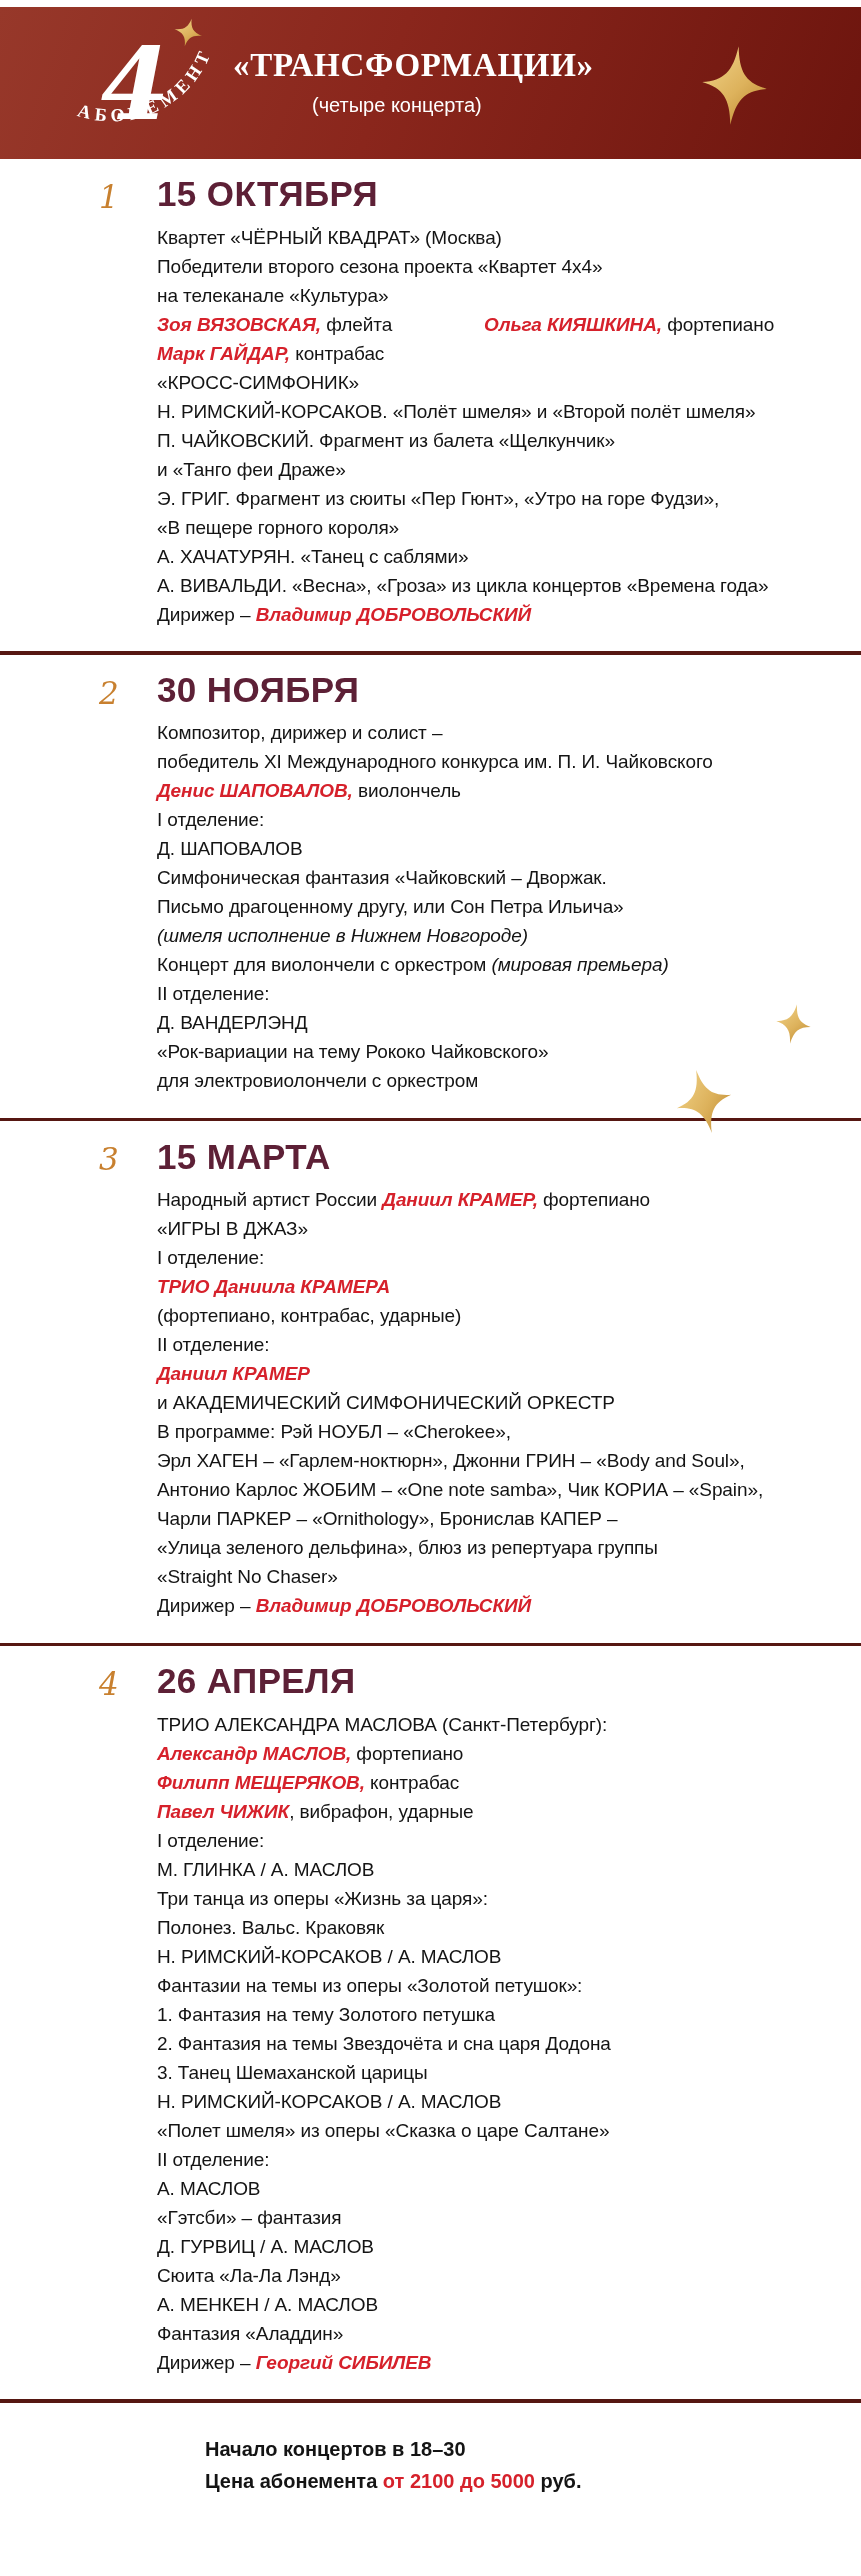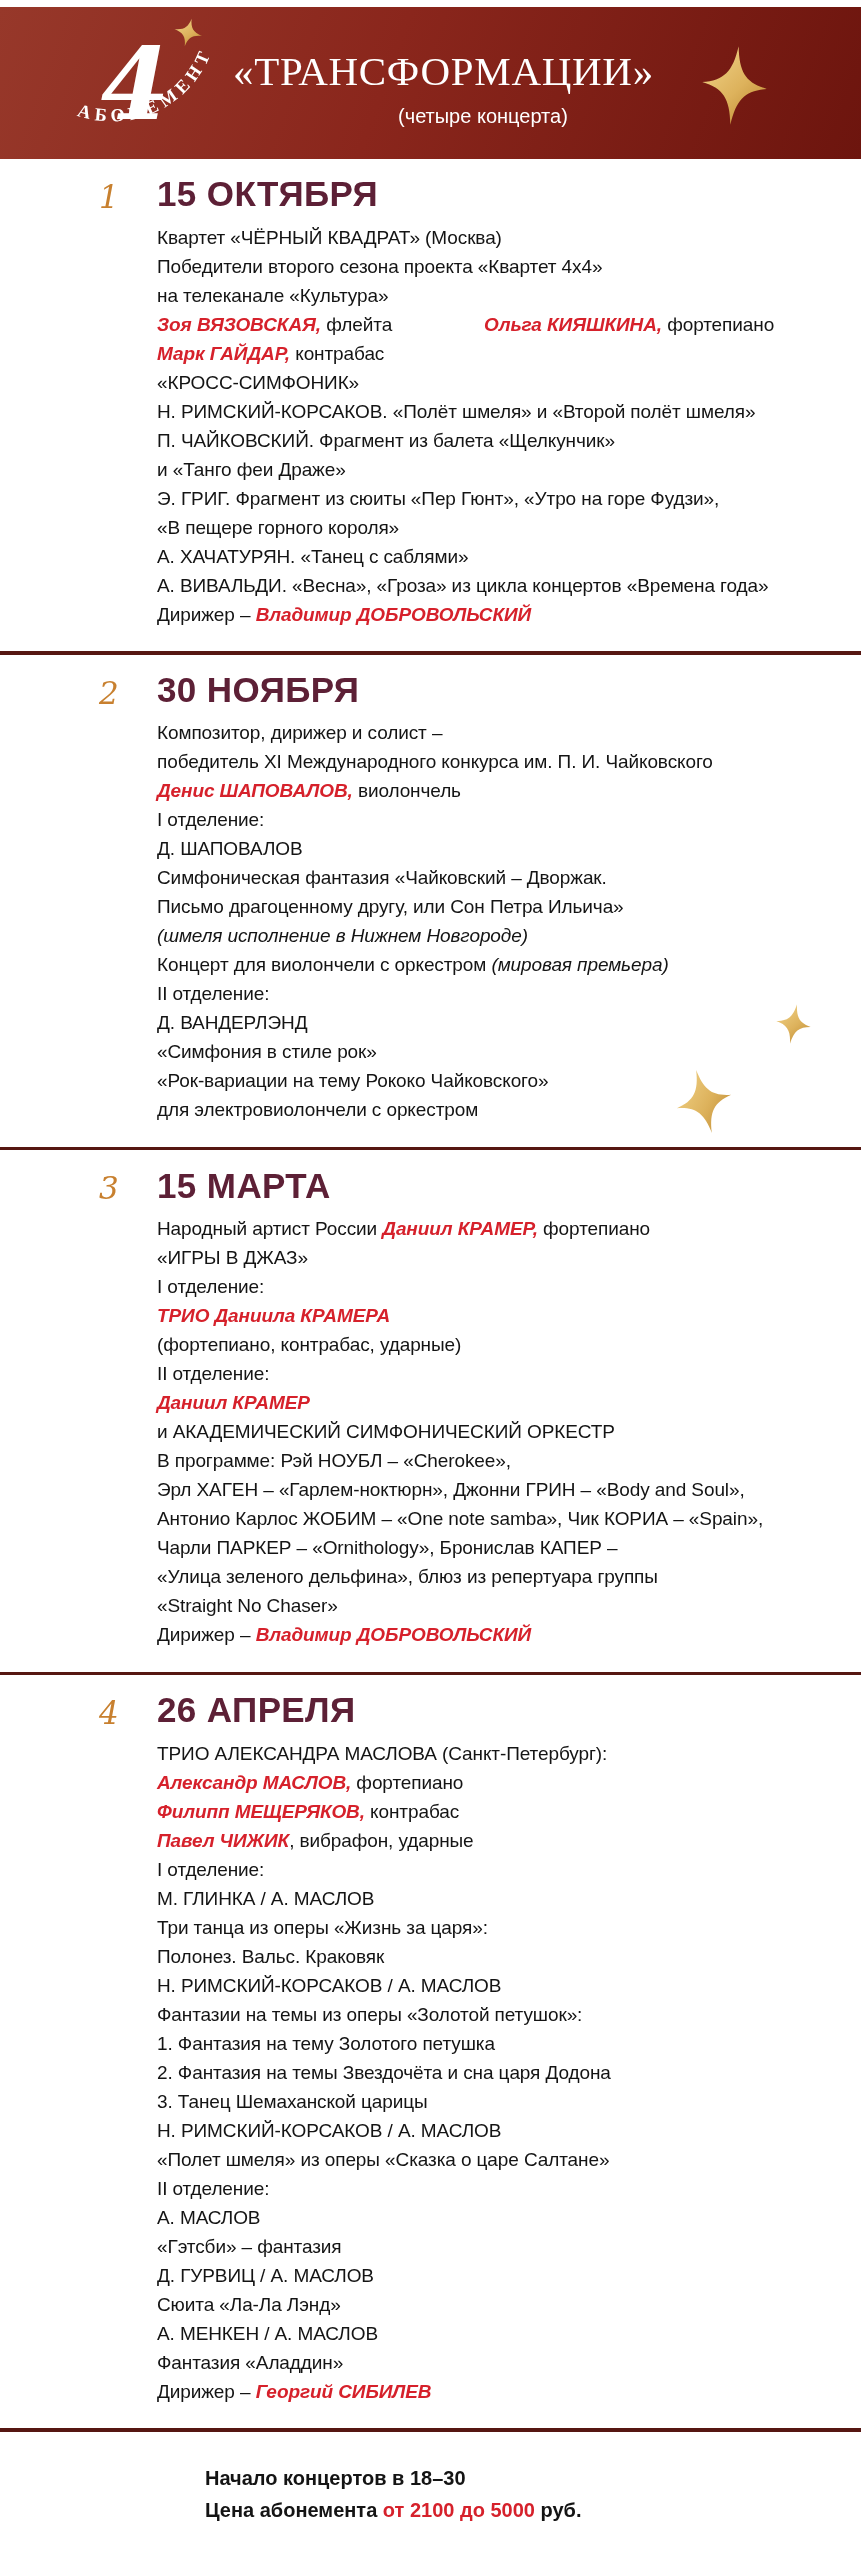--- a/index.html
+++ b/index.html
@@ -37,26 +37,26 @@
     font-size:140px;fill:#ffffff;
   }
   .badge-arc{
     font-family:"Liberation Serif","DejaVu Serif",serif;
     font-weight:700;font-size:26px;letter-spacing:7px;fill:#ffffff;
   }
   .title-block{position:absolute;left:233px;top:40px;}
   .poster-title{
     margin:0;
     font-family:"Liberation Serif","DejaVu Serif",serif;
-    font-weight:400;font-size:41px;letter-spacing:0.7px;
+    font-weight:700;font-size:33px;letter-spacing:0.7px;
     color:#ffffff;white-space:nowrap;text-align:center;
   }
   .poster-subtitle{
     margin:10px 0 0 79px;
-    font-size:20px;color:#ffffff;text-align:center;
+    font-size:20px;color:#ffffff;
   }
   .sparkle{position:absolute;display:block;}
   .sparkle-right{left:702px;top:39px;width:65px;height:79px;transform:rotate(6deg);}
   .sparkle-mid1{left:776px;top:1004px;width:35px;height:40px;transform:rotate(10deg);}
   .sparkle-mid2{left:676px;top:1069px;width:56px;height:65px;transform:rotate(-14deg);}
   
   .concert{display:flex;padding:18.3px 0 22.6px 0;}
   .numcol{flex:0 0 157px;box-sizing:border-box;padding:2.8px 0 0 99px;}
   .num{
     font-family:"DejaVu Serif","Liberation Serif",serif;
@@ -149,21 +149,20 @@
           <div class="line"><span class="seg">победитель XI Международного конкурса им. П. И. Чайковского</span></div>
           <div class="line"><span class="seg s-r">Денис ШАПОВАЛОВ,</span><span class="seg"> виолончель</span></div>
           <div class="line"><span class="seg">I отделение:</span></div>
           <div class="line"><span class="seg">Д. ШАПОВАЛОВ</span></div>
           <div class="line"><span class="seg">Симфоническая фантазия «Чайковский – Дворжак.</span></div>
           <div class="line"><span class="seg">Письмо драгоценному другу, или Сон Петра Ильича»</span></div>
           <div class="line"><span class="seg s-i">(шмеля исполнение в Нижнем Новгороде)</span></div>
           <div class="line"><span class="seg">Концерт для виолончели с оркестром </span><span class="seg s-i">(мировая премьера)</span></div>
           <div class="line"><span class="seg">II отделение:</span></div>
           <div class="line"><span class="seg">Д. ВАНДЕРЛЭНД</span></div>
-          <div class="line"><span class="seg">«Симфония в стиле рок»</span></div>
           <div class="line"><span class="seg">«Рок-вариации на тему Рококо Чайковского»</span></div>
           <div class="line"><span class="seg">для электровиолончели с оркестром</span></div>
         </div>
       </section>
       <div class="divider"></div>
       <section class="concert">
         <div class="numcol"><span class="num">3</span></div>
         <div class="content">
           <h2 class="concert-date">15 МАРТА</h2>
           <div class="line"><span class="seg">Народный артист России </span><span class="seg s-r">Даниил КРАМЕР,</span><span class="seg"> фортепиано</span></div>

